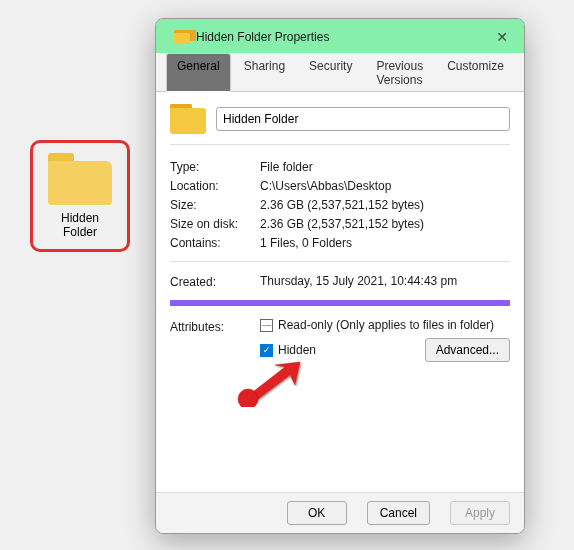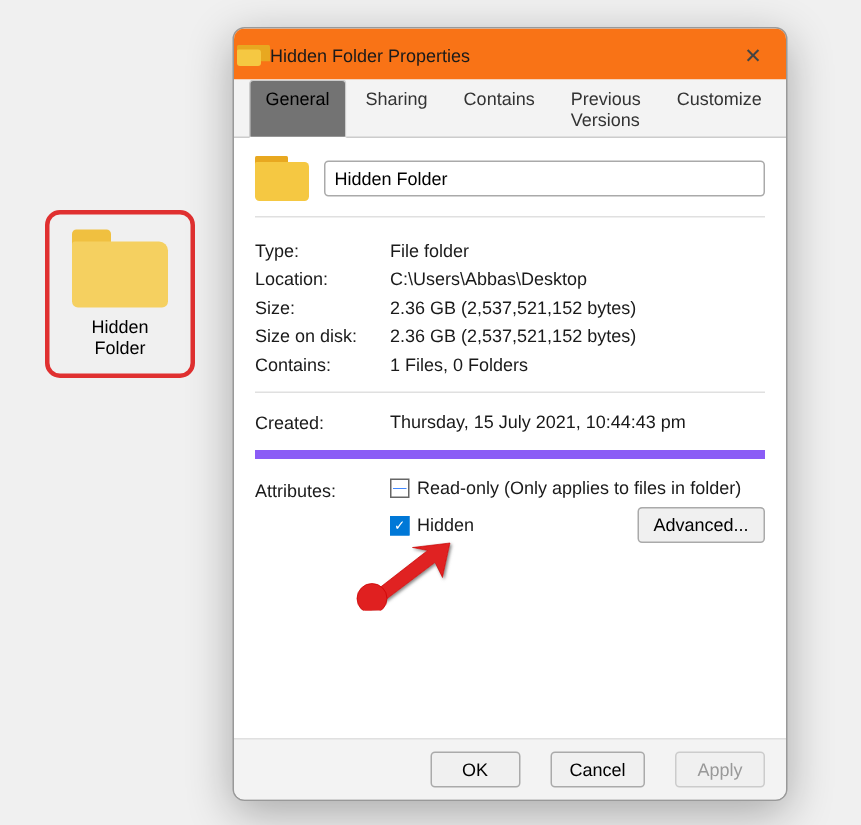--- a/index.html
+++ b/index.html
@@ -73,22 +73,22 @@
       border: 1px solid #999;
       border-radius: 8px;
       box-shadow: 0 8px 30px rgba(0,0,0,0.3);
       overflow: hidden;
     }
 
     .dialog-titlebar {
       display: flex;
       align-items: center;
       justify-content: space-between;
-      padding: 8px 12px 6px 2px;
-      background: #f97316;
+      padding: 8px 12px 6px 18px;
+      background: #86efac;
     }
 
     .dialog-title-left {
       display: flex;
       align-items: center;
       gap: 6px;
     }
 
     .title-folder-icon {
       width: 16px;
@@ -405,21 +405,21 @@
         <div class="body"></div>
       </div>
       <span class="dialog-title-text">Hidden Folder Properties</span>
     </div>
     <div class="close-btn">✕</div>
   </div>
 
   <div class="tabs-bar">
     <div class="tab active">General</div>
     <div class="tab">Sharing</div>
-    <div class="tab">Contains</div>
+    <div class="tab">Security</div>
     <div class="tab">Previous Versions</div>
     <div class="tab">Customize</div>
   </div>
 
   <div class="dialog-content">
 
     <div class="folder-name-row">
       <div class="folder-icon-medium">
         <div class="tab"></div>
         <div class="body"></div>

